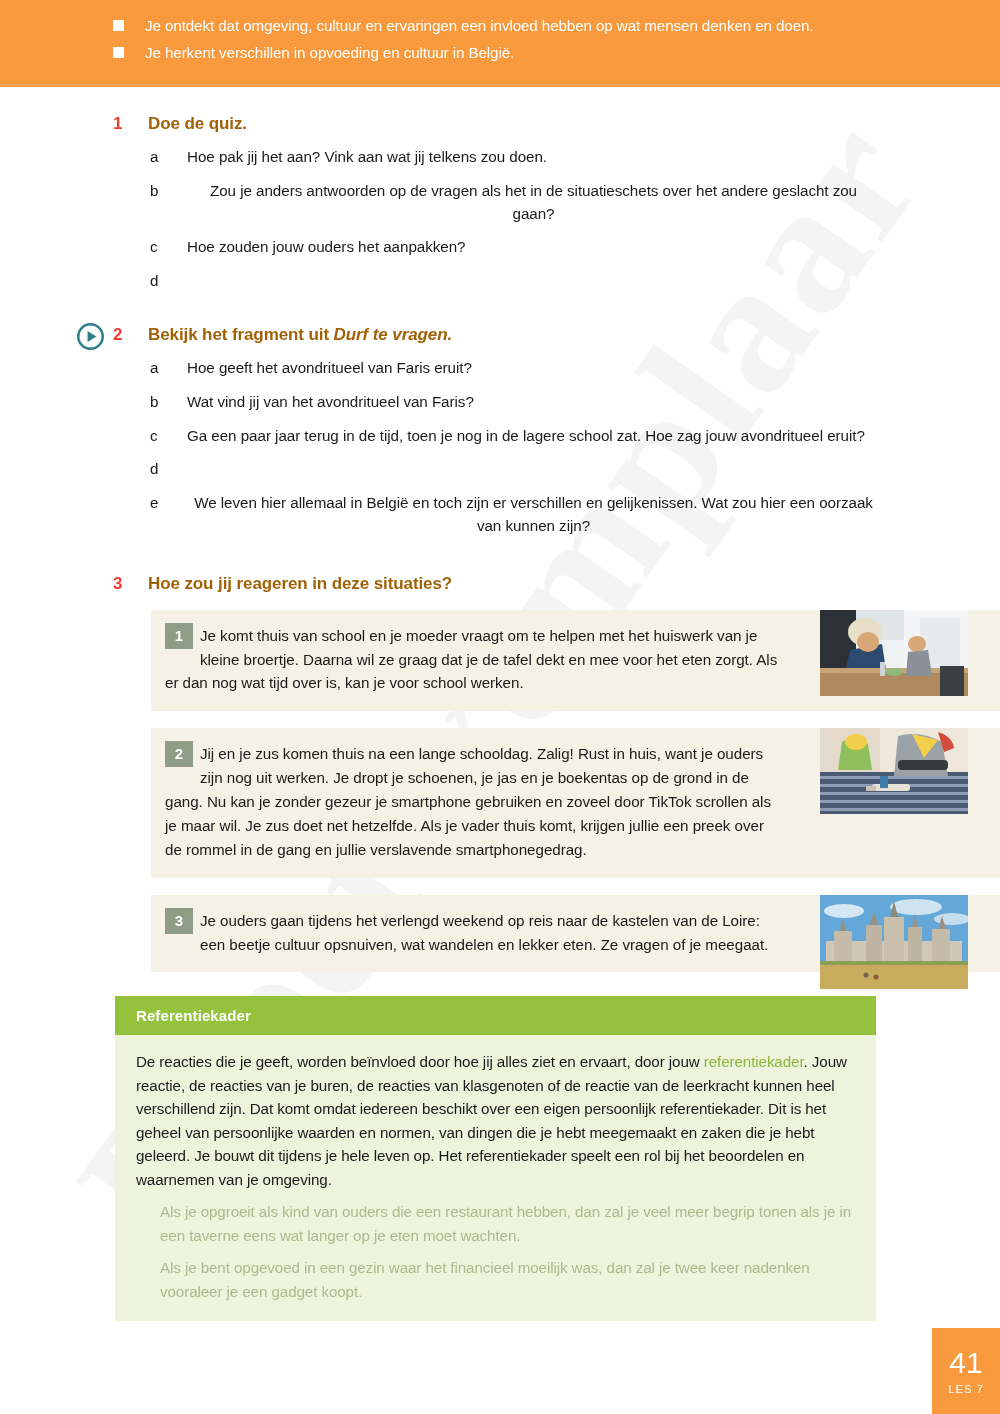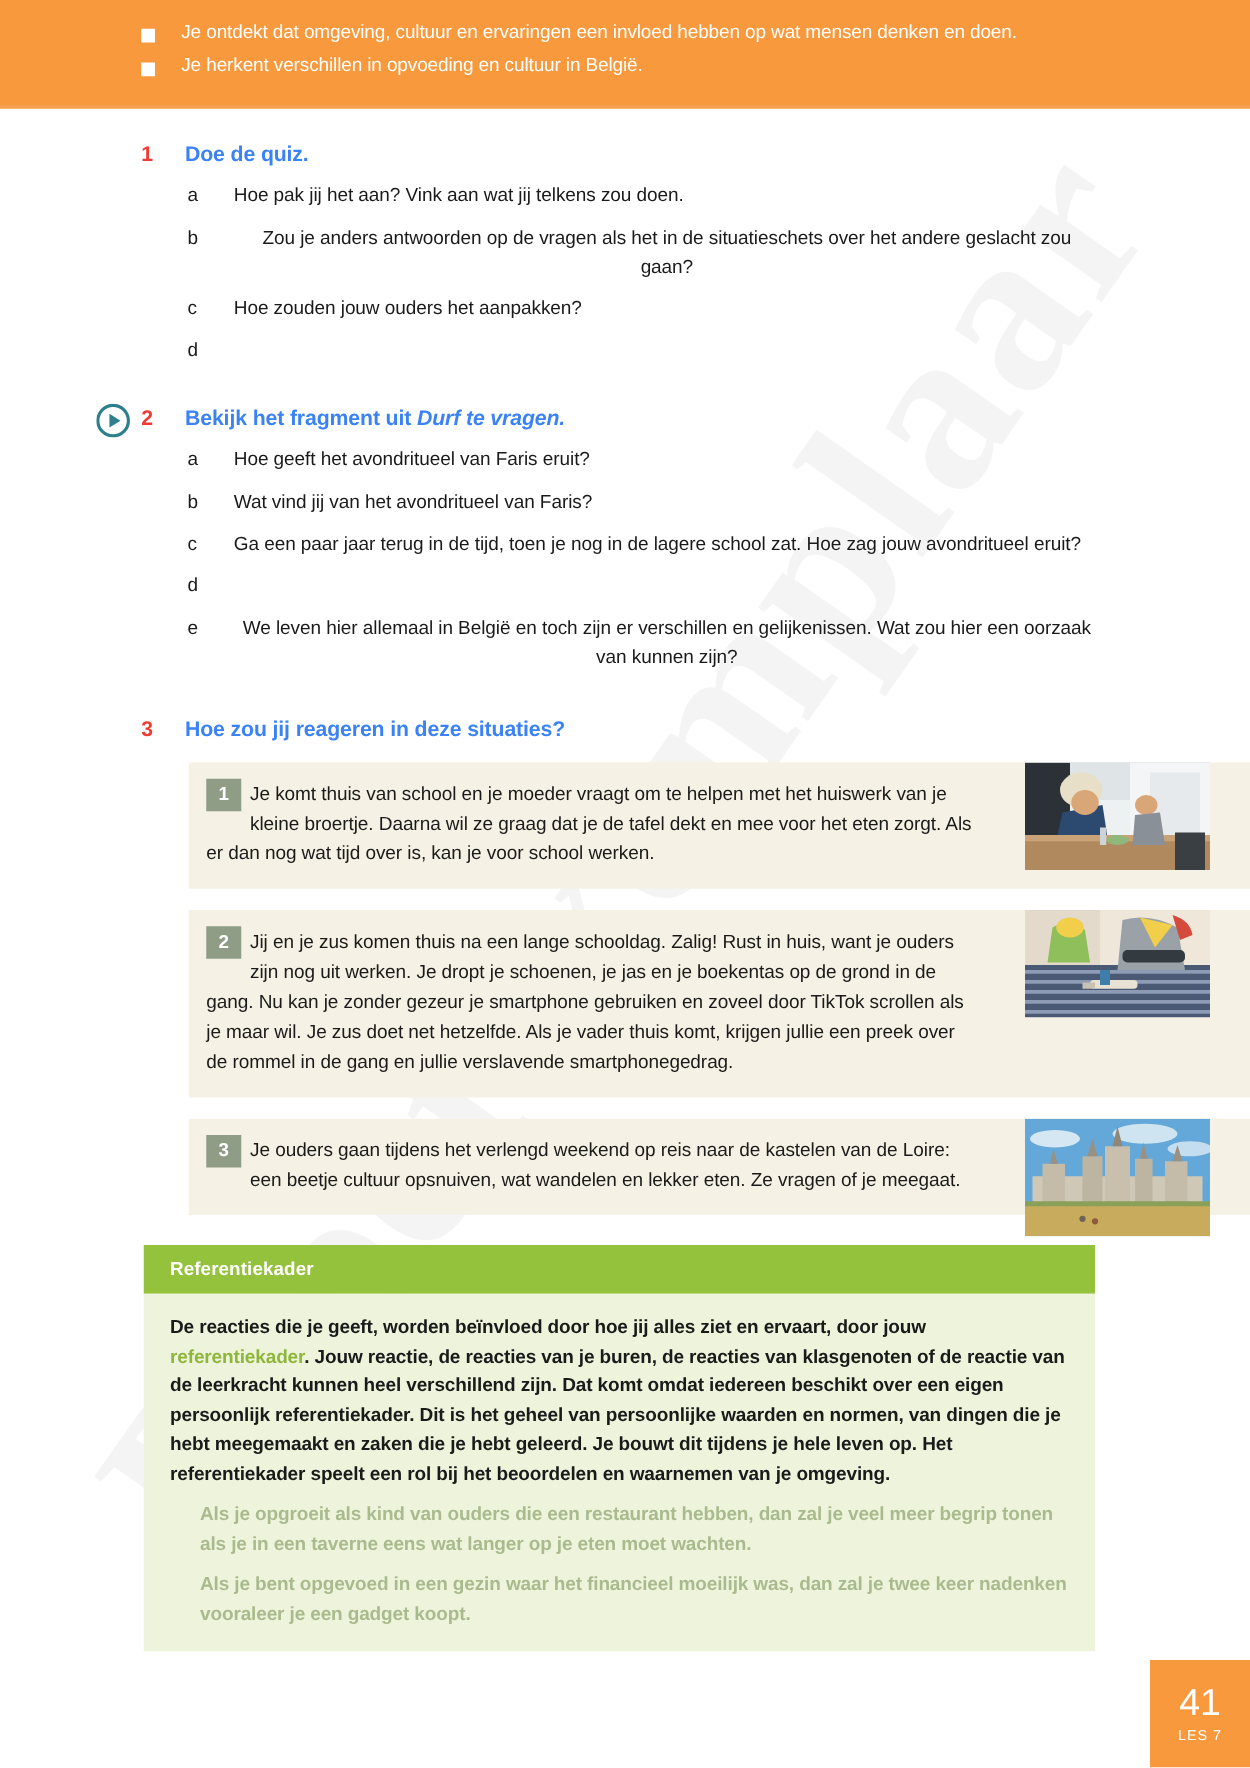--- a/index.html
+++ b/index.html
@@ -37,21 +37,21 @@
   .goals-banner {
     position: relative;
     z-index: 2;
     background: #f8993d;
     padding: 14px 0 18px 0;
     height: 52px;
     box-sizing: content-box;
   }
   .goal-row {
     display: flex;
-    align-items: center;
+    align-items: flex-start;
     margin-left: 113px;
     margin-bottom: 4px;
   }
   .goal-bullet {
     width: 11px;
     height: 11px;
     background: #ffffff;
     flex: 0 0 auto;
     margin-top: 6px;
     margin-right: 21px;
@@ -88,21 +88,21 @@
     margin-bottom: 12px;
   }
   .ex-num {
     color: #ee3b33;
     font-size: 17px;
     font-weight: 700;
     width: 35px;
     flex: 0 0 auto;
   }
   .ex-title {
-    color: #3b82f6;
+    color: #a16207;
     font-size: 17px;
     font-weight: 700;
     letter-spacing: -0.1px;
   }
   .ex-title .ital {
     font-style: italic;
   }
 
   .play-icon {
     position: absolute;
@@ -193,21 +193,20 @@
     background: #95c23d;
     color: #ffffff;
     font-size: 15px;
     font-weight: 700;
     padding: 11px 0 11px 21px;
     letter-spacing: 0.1px;
   }
   .ref-body {
     background: #eef4dc;
     padding: 15px 22px 18px 21px;
-    font-weight: bold;
   }
   .ref-para {
     font-size: 15.2px;
     line-height: 1.545;
     color: #1a1a1a;
     letter-spacing: -0.1px;
     margin: 0;
   }
   .ref-para .hl {
     color: #8fb63c;
@@ -218,21 +217,21 @@
     color: #a9bb8e;
     letter-spacing: -0.1px;
     margin: 9px 0 0 24px;
   }
 
   
   .page-tab {
     position: absolute;
     right: 0;
     bottom: 0;
-    width: 80px;
+    width: 68px;
     height: 86px;
     background: #f8993d;
     color: #ffffff;
     display: flex;
     flex-direction: column;
     align-items: center;
     justify-content: center;
     z-index: 3;
   }
   .page-num {

